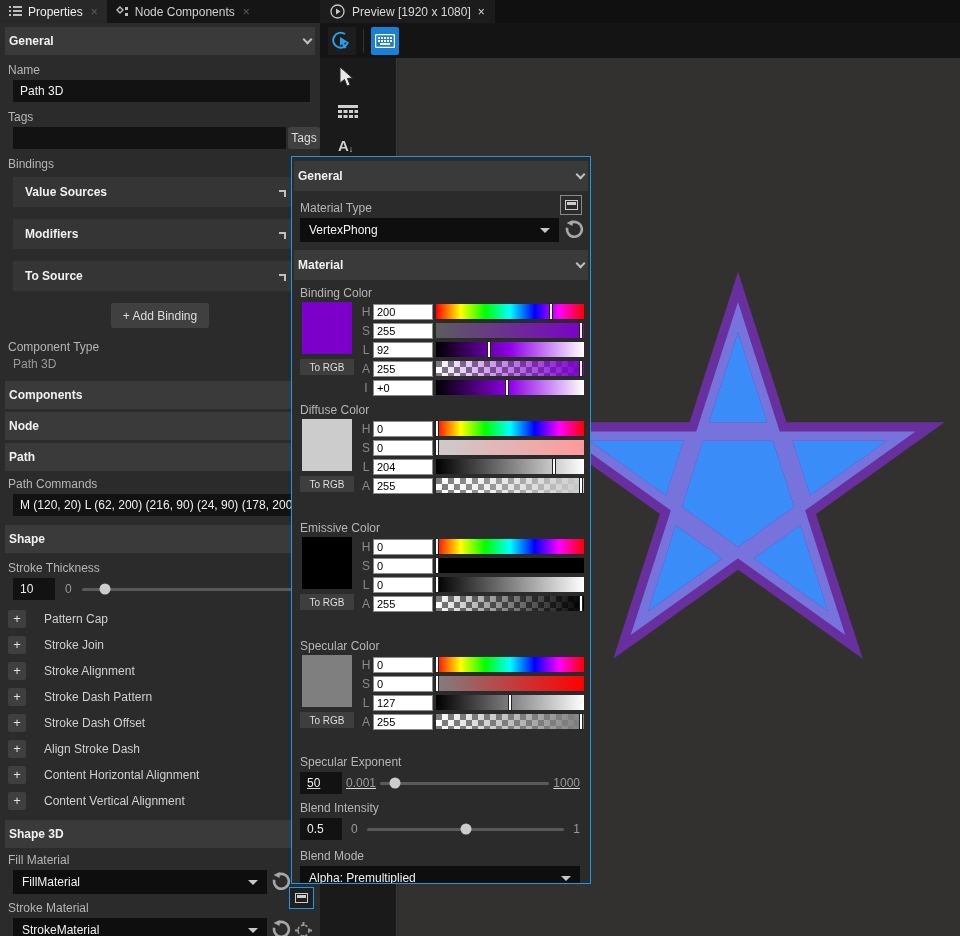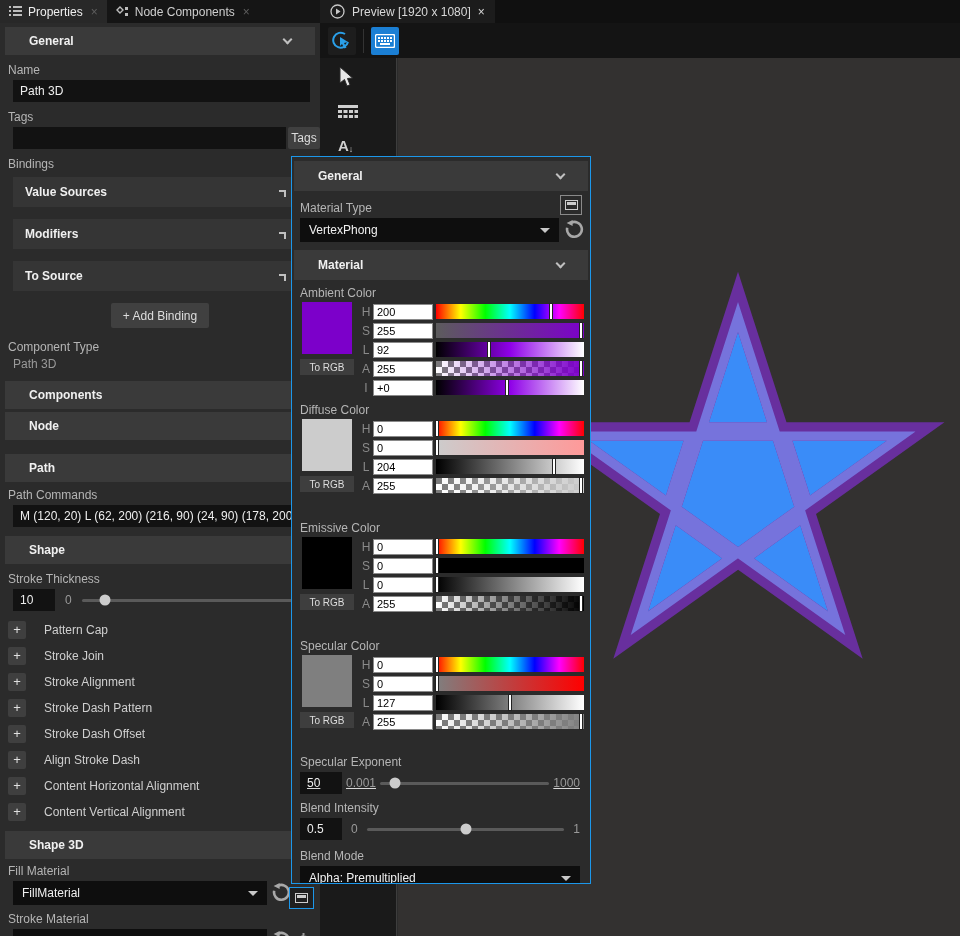--- a/index.html
+++ b/index.html
@@ -11,21 +11,21 @@
   .tabbar { position:absolute; left:0; top:0; width:320px; height:23px; background:#151515; display:flex; }
   .tab { display:flex; align-items:center; gap:6px; padding:0 9px; height:23px; color:#cfcfcf; }
   .tab.active { background:#282828; color:#efefef; }
   .tab .close { color:#5f5f5f; font-size:12px; margin-left:2px; }
   .pv-tabbar { position:absolute; left:320px; top:0; width:640px; height:23px; background:#101010; display:flex; }
   .pv-tab { display:flex; align-items:center; gap:7px; padding:0 10px; height:23px; background:#1c1c1c; color:#d8d8d8; }
 
   
   .left-panel { position:absolute; left:0; top:23px; width:320px; height:913px; background:#2b2b2b; overflow:hidden; }
   .sec-h { height:28px; background:#3a3a3a; display:flex; align-items:center; justify-content:space-between;
-           padding:0 24px; font-weight:bold; color:#f0f0f0; }
+           padding:0 4px; font-weight:bold; color:#f0f0f0; }
   .sub-h { height:30px; background:#353535; display:flex; align-items:center; justify-content:space-between;
            padding:0 12px; font-weight:bold; color:#f0f0f0; margin:0 22px 12px 13px; }
   .flabel { color:#b5b5b5; margin:8px 0 3px 8px; }
   .dinput { background:#121212; border:none; color:#eeeeee; height:22px; padding:0 7px; font-size:12px;
             font-family:inherit; display:block; }
   .chev { width:7px; height:7px; border-right:2px solid #c0c0c0; border-bottom:2px solid #c0c0c0;
           transform:rotate(45deg); margin-top:-3px; }
   .ne-arrow { width:7px; height:7px; border-top:2px solid #c0c0c0; border-right:2px solid #c0c0c0;
           transform:rotate(0deg); margin-top:2px; }
   .btn { background:#404040; border:none; color:#dddddd; font-family:inherit; font-size:12px; border-radius:2px; }
@@ -232,21 +232,21 @@
 
     <div class="flabel" style="margin-top:12px;">Component Type</div>
     <div style="margin:2px 0 0 13px;color:#9a9a9a;">Path 3D</div>
 
     <div class="sec-h" style="margin:10px 5px 0;">
       <span>Components</span>
     </div>
     <div class="sec-h" style="margin:3px 5px 0;">
       <span>Node</span>
     </div>
-    <div class="sec-h" style="margin:14px 5px 0;">
+    <div class="sec-h" style="margin:3px 5px 0;">
       <span>Path</span>
     </div>
 
     <div class="flabel" style="margin-top:6px;">Path Commands</div>
     <input class="dinput" style="margin-left: 13px; width: 297px; white-space: nowrap;" value="M (120, 20) L (62, 200) (216, 90) (24, 90) (178, 200) Z">
 
     <div class="sec-h" style="margin:9px 5px 0;">
       <span>Shape</span>
     </div>
 
@@ -351,21 +351,21 @@
           <path d="M7 2.8 A 7.4 7.4 0 1 1 3.2 7.8" fill="none" stroke="#a8a8a8" stroke-width="2.6"></path>
           <path d="M8.6 0 L8.6 6 L2.6 3 Z" fill="#a8a8a8"></path>
         </svg>
     </div>
 
     <div class="sec-h" style="margin-top:8px;">
       <span>Material</span>
       <span class="chev"></span>
     </div>
 
-    <div class="dlabel">Ambient Color</div>
+    <div class="dlabel">Binding Color</div>
     <div class="cpick">
       <div class="cp-left">
         <div class="swatch" style="background:#7c00ca;"></div>
         <button class="torgb">To RGB</button>
       </div>
       <div style="flex:1;">
         <div class="prow">
           <span class="chan">H</span>
           <input class="cinput" value="200" style="">
           <div class="grad hue">

